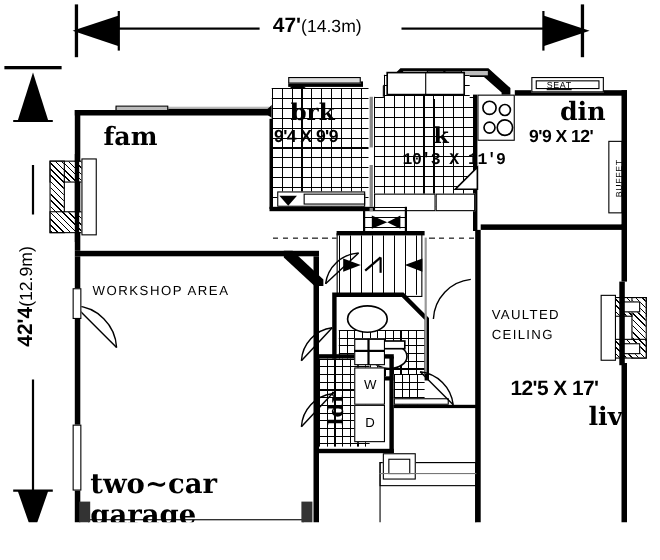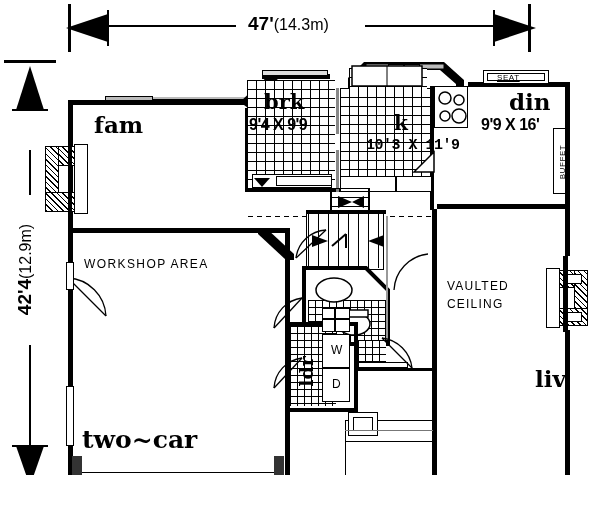--- a/index.html
+++ b/index.html
@@ -323,24 +323,26 @@
 
   <div class="lbl rname" style="left:94px;top:113px;font-size:23px;">fam</div>
 
   <div class="lbl rname" style="left:264px;top:91px;font-size:21px;">brk</div>
   <div class="lbl rdim-sm" style="left:249px;top:117px;font-size:16px;">9'4 X 9'9</div>
 
   <div class="lbl rname" style="left:394px;top:113px;font-size:20px;">k</div>
   <div class="lbl rdim-sm" style="left:366px;top:138px;font-size:15px;font-family:Liberation Mono, monospace;">10'3 X 11'9</div>
 
   <div class="lbl rname" style="left:509px;top:90px;font-size:23px;">din</div>
-  <div class="lbl rdim-sm" style="left:481px;top:117px;font-size:16px;">9'9 X 16'</div>
+  <div class="lbl rdim-sm" style="left:481px;top:117px;font-size:16px;">9'9 X 12'</div>
 
   <div class="lbl rname" style="left:535px;top:367px;font-size:23px;">liv</div>
+  <div class="lbl rdim" style="left:464px;top:344px;font-size:19px;">12'5 X 17'</div>
 
   <div class="lbl cap" style="left:447px;top:280px;font-size:12px;letter-spacing:1.2px;">VAULTED</div>
   <div class="lbl cap" style="left:447px;top:298px;font-size:12px;letter-spacing:1.2px;">CEILING</div>
 
   <div class="lbl cap" style="left:84px;top:258px;font-size:12px;letter-spacing:1.4px;">WORKSHOP AREA</div>
 
   <div class="lbl rname" style="left:82px;top:427px;font-size:25px;">two~car</div>
+  <div class="lbl rname" style="left:82px;top:455px;font-size:25px;">garage</div>
 
 </div>
 
 </body></html>

